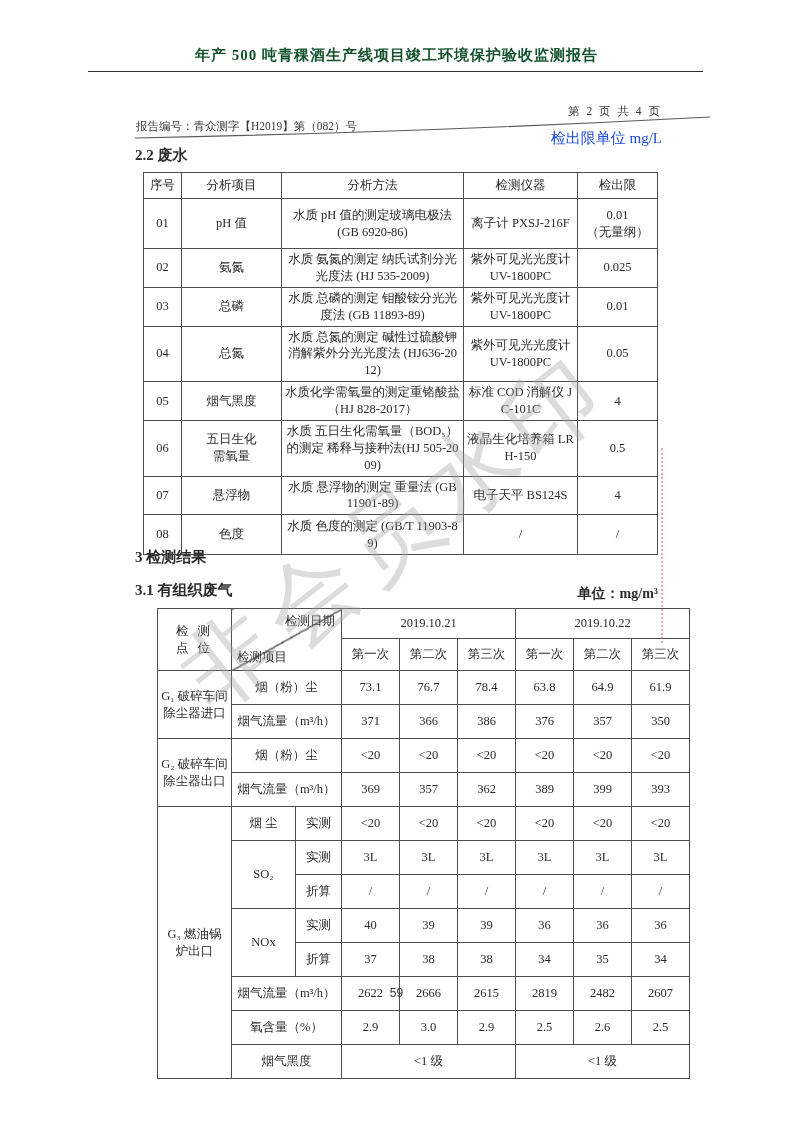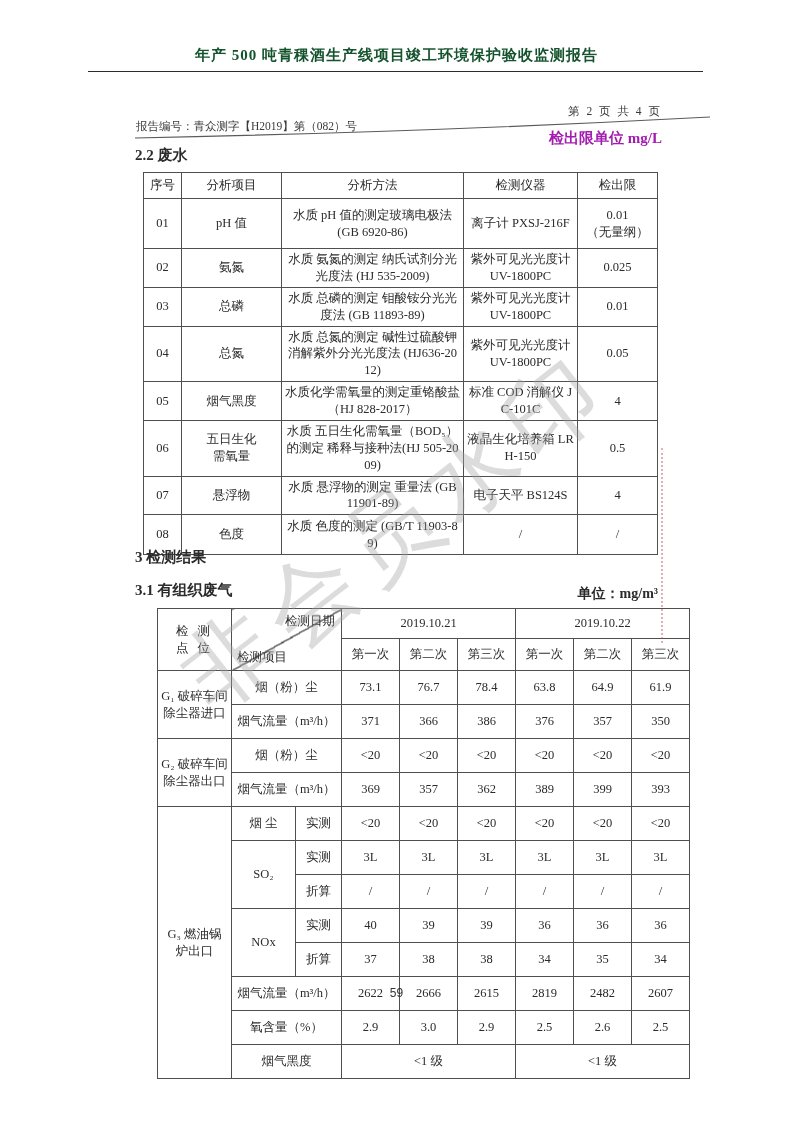--- a/index.html
+++ b/index.html
@@ -9,21 +9,21 @@
 
   .doc-title { position:absolute; top:46px; left:0; width:100%; text-align:center;
                font-size:15px; font-weight:600; letter-spacing:1px; color:#14532d; }
   .title-rule { position:absolute; top:71px; left:88px; width:615px; border-top:1.6px solid #2d2d2d; }
 
   .report-no { position:absolute; top:119px; left:136px; font-size:11.5px; color:#3a3a3a; }
   .page-info { position:absolute; top:104px; left:568px; font-size:11.5px; color:#3a3a3a; letter-spacing:2px; }
   .scan-curve { position:absolute; top:108px; left:130px; }
 
   .unit1 { position:absolute; top:129px; left:440px; width:222px; text-align:right;
-           font-size:15px; font-weight:700; color:#a21caf; }
+           font-size:15px; font-weight:400; color:#1d4ed8; }
   .h-s22 { position:absolute; top:146px; left:135px; font-size:15px; font-weight:700; }
   .h-s3  { position:absolute; top:548px; left:135px; font-size:15px; font-weight:700; }
   .h-s31 { position:absolute; top:581px; left:135px; font-size:15px; font-weight:700; }
   .unit2 { position:absolute; top:585px; left:440px; width:218px; text-align:right;
            font-size:14px; font-weight:700; }
 
   table { border-collapse:collapse; table-layout:fixed; position:absolute; background:transparent; }
   td { border:1px solid #4f4f4f; text-align:center; vertical-align:middle;
        padding:2px 3px; font-size:12.5px; line-height:1.35; word-break:break-all; }
 

